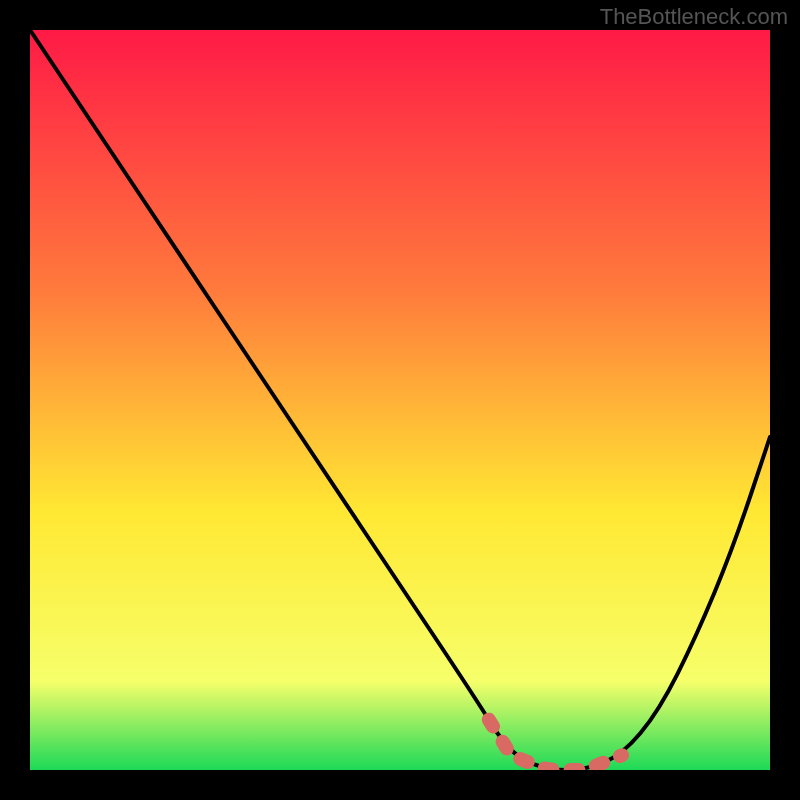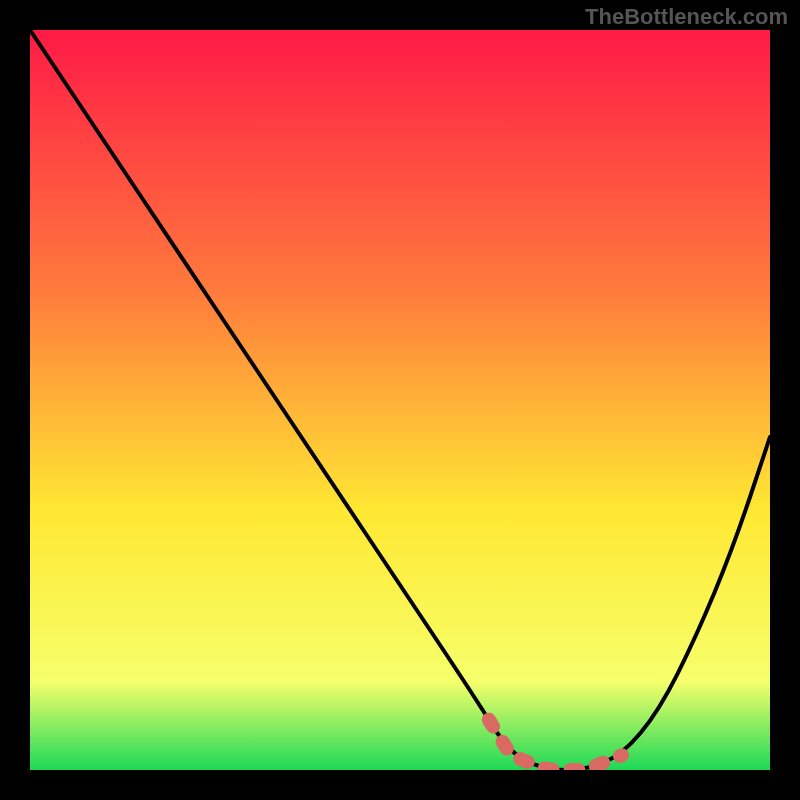--- a/index.html
+++ b/index.html
@@ -10,21 +10,21 @@
     background: #000;
     position: relative;
     font-family: Arial, Helvetica, sans-serif;
   }
   .watermark {
     position: absolute;
     top: 4px;
     right: 12px;
     color: #555;
     font-size: 22px;
-    font-weight: 700;
+    font-weight: 400;
     z-index: 10;
   }
   .plot-area {
     position: absolute;
     left: 30px;
     top: 30px;
     width: 740px;
     height: 740px;
     overflow: hidden;
   }

